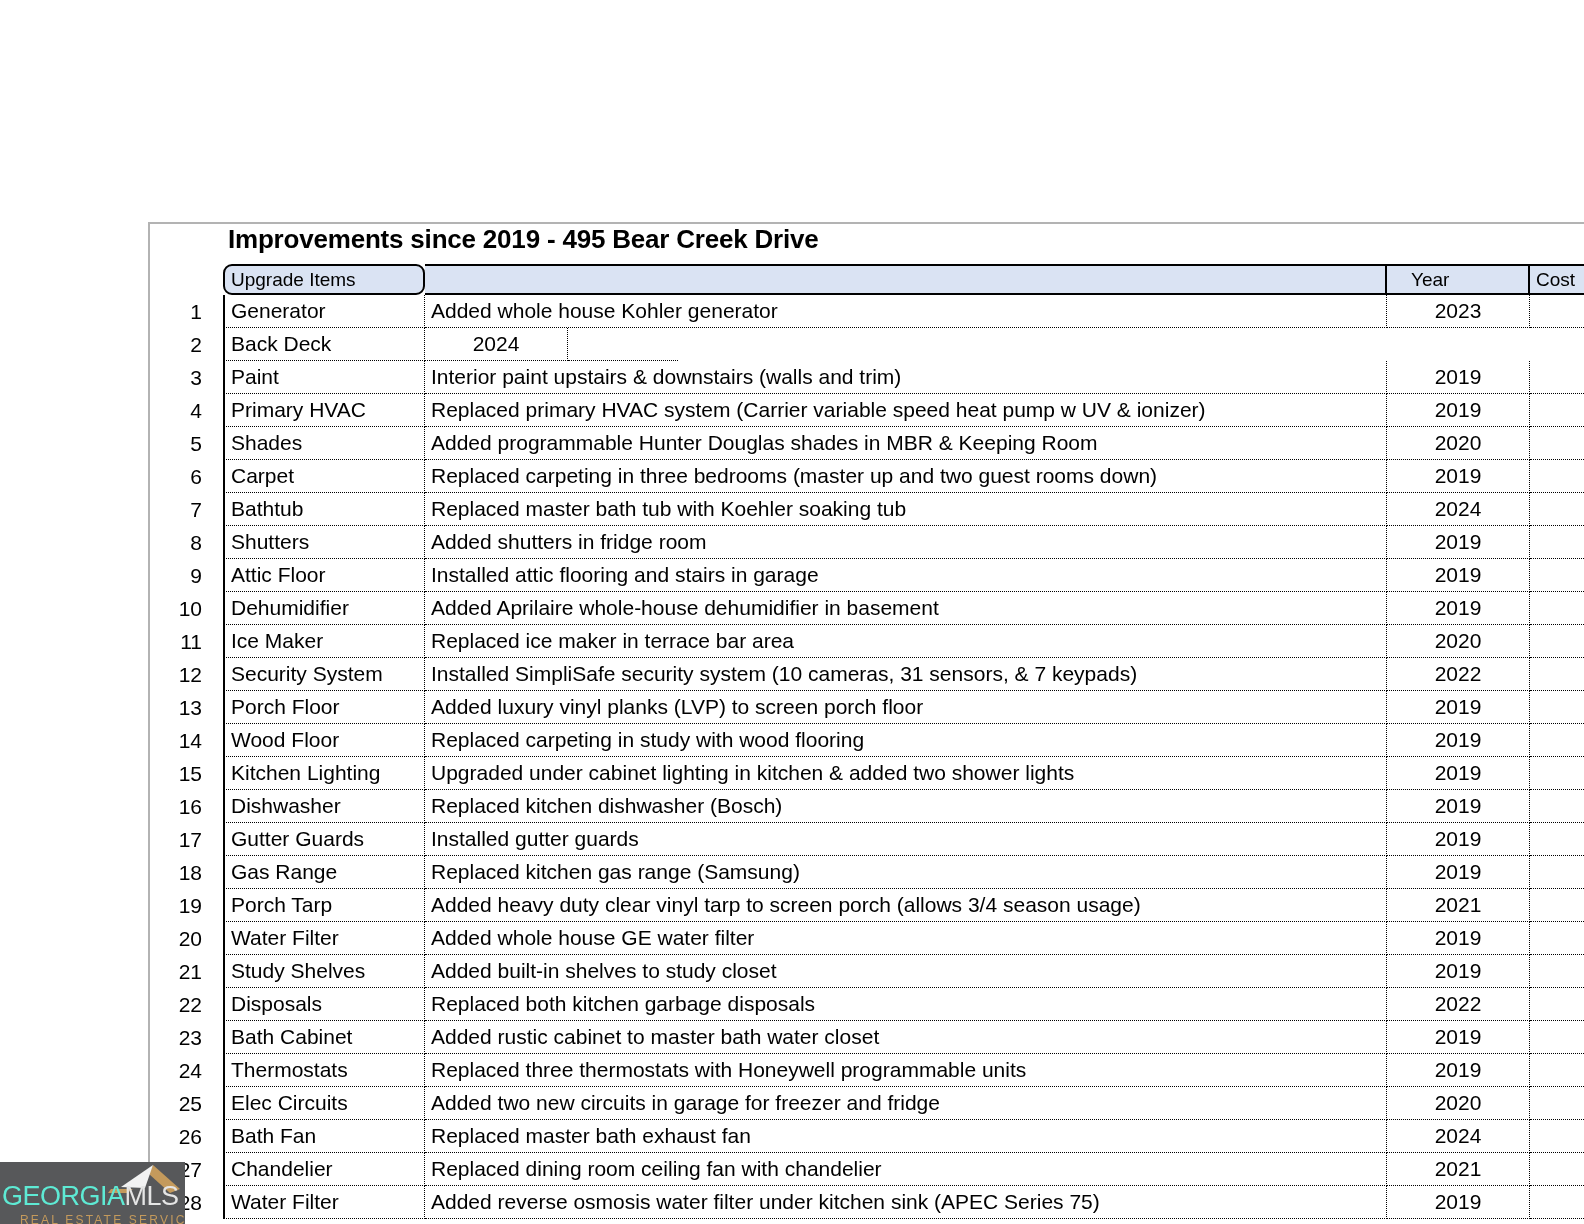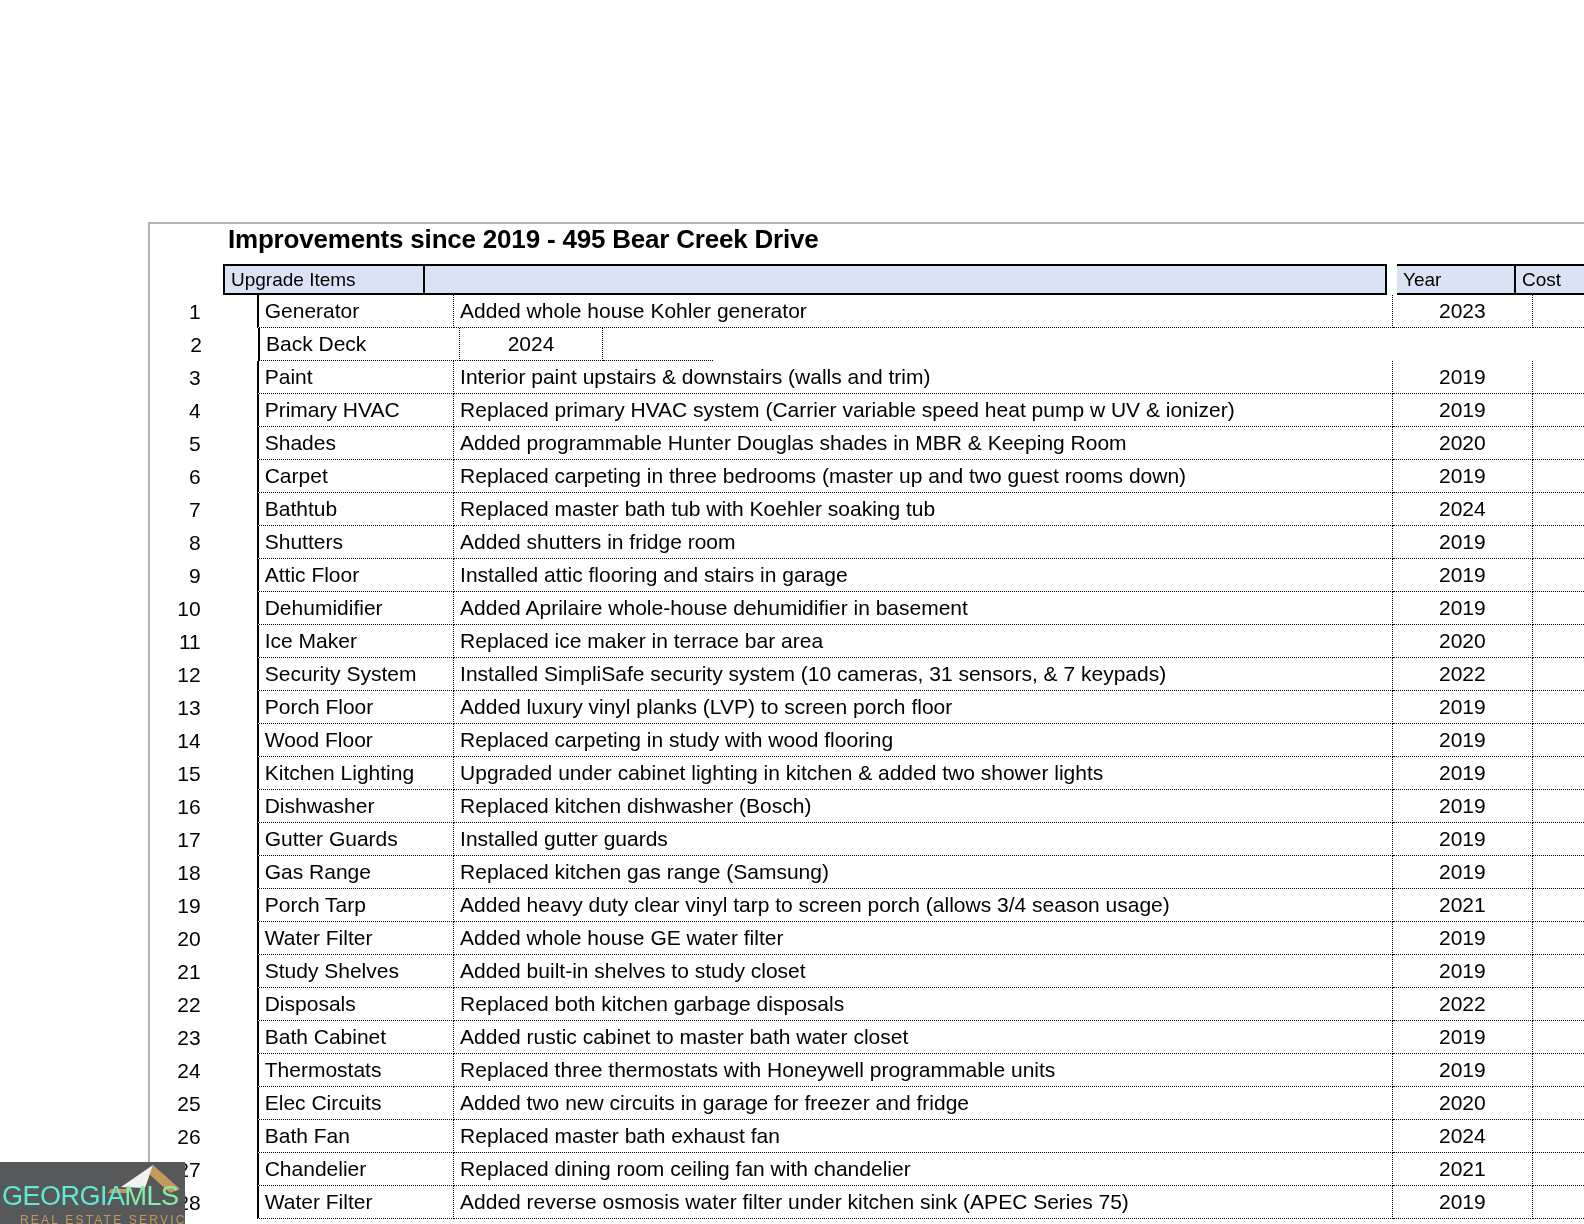--- a/index.html
+++ b/index.html
@@ -21,48 +21,48 @@
   .gutter{
     width:75px;box-sizing:border-box;display:flex;align-items:center;justify-content:flex-end;
     padding-right:21px;font-size:21px;background:transparent;
   }
   
   .hrow{height:31px;}
   .hcell{
     background:#dae3f3;box-sizing:border-box;display:flex;align-items:center;
     font-size:19px;border-top:2px solid #000;border-bottom:2px solid #000;
   }
-  .h-item{width:202px;border-left:2px solid #000;border-right:2px solid #000;padding-left:6px;}
+  .h-item{width:202px;border-left:2px solid #000;border-right:2px solid #000;padding-left:6px;border-radius:9px;}
   .h-desc{width:962px;border-right:2px solid #000;}
-  .h-year{width:119px;border-right:2px solid #000;padding-left:6px;margin-left:10px;}
+  .h-year{width:143px;border-right:2px solid #000;padding-left:24px;}
   .h-cost{width:110px;padding-left:6px;}
 
   
   .drow{height:33px;}
   .dcell{
     box-sizing:border-box;display:flex;align-items:center;font-size:21px;
     border-bottom:1px dotted #000;white-space:nowrap;overflow:hidden;
   }
-  .d-item{width:202px;border-left:2px solid #000;border-right:1px dotted #000;padding-left:6px;margin-left:35px;}
+  .d-item{width:202px;border-left:2px solid #000;border-right:1px dotted #000;padding-left:6px;}
   .d-desc{width:962px;border-right:1px dotted #000;padding-left:6px;}
   .d-year{width:143px;border-right:1px dotted #000;justify-content:center;}
   .d-cost{width:110px;}
 
   
   .logo{
     position:absolute;left:0;top:1162px;width:185px;height:62px;
     background:#57585a;z-index:5;overflow:hidden;
   }
   .logo-roof{position:absolute;left:108px;top:1px;width:72px;height:30px;}
   .logo-text{
     position:absolute;left:2px;top:21px;font-size:27px;line-height:27px;
     letter-spacing:-0.5px;white-space:nowrap;
   }
   .logo-text .g{color:#5eead4;}
-  .logo-text .m{color:#86efac;}
+  .logo-text .m{color:#e5e5e5;}
   .logo-tagline{
     position:absolute;left:20px;top:51px;font-size:12px;letter-spacing:2.2px;
     color:#c49a5c;white-space:nowrap;
   }
 </style>
 </head>
 <body>
 
 <div class="frame-v"></div>
 <div class="frame-h"></div>

